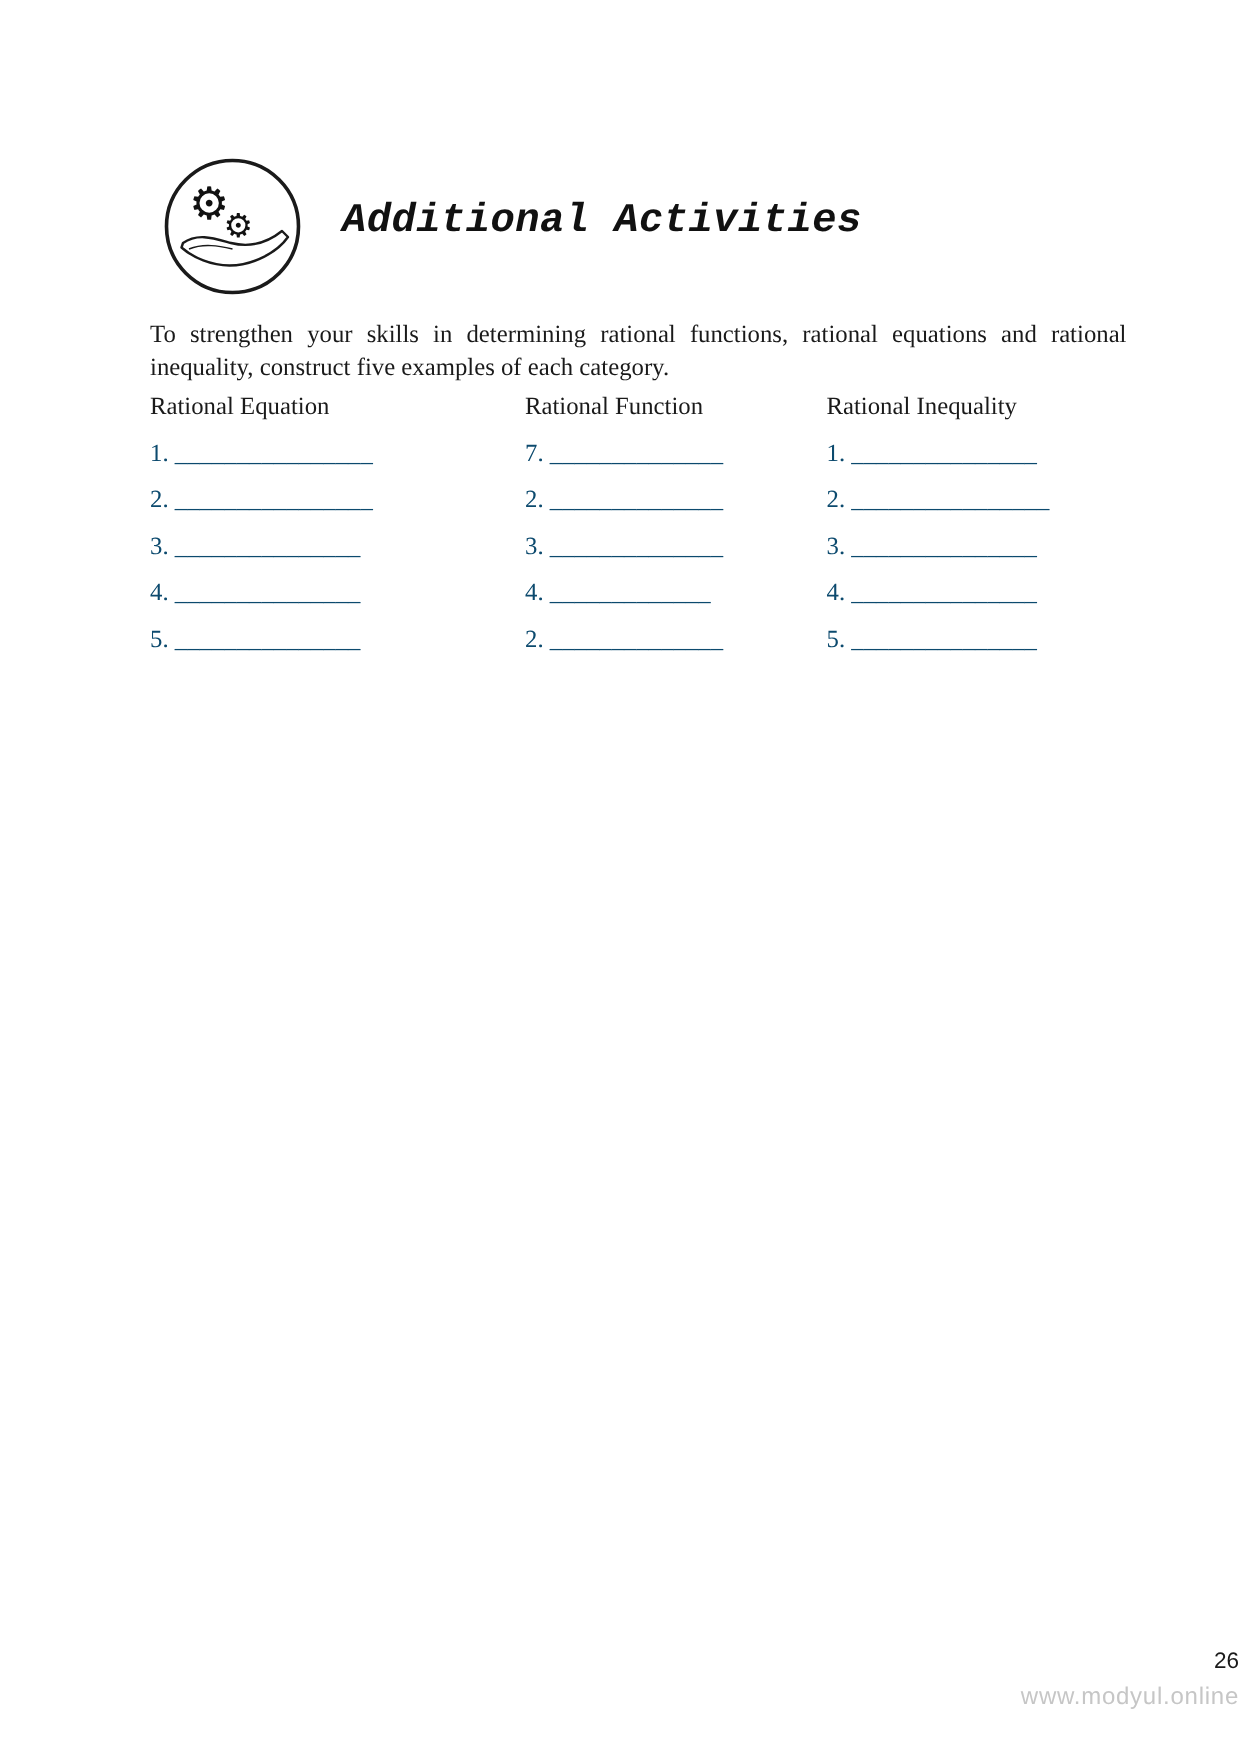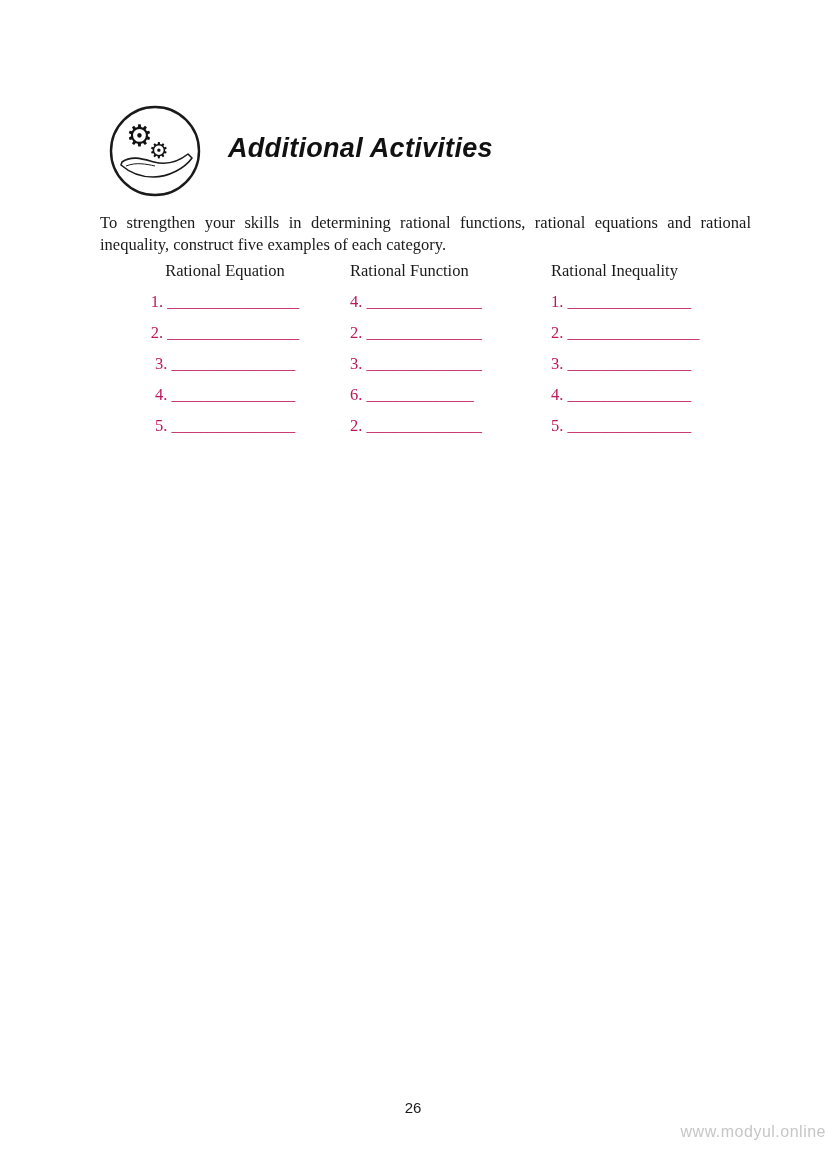--- a/index.html
+++ b/index.html
@@ -25,21 +25,21 @@
     display: flex;
     align-items: center;
     gap: 26px;
   }
   .icon-wrap {
     width: 94px;
     height: 94px;
     display: inline-block;
   }
   .title {
-    font-family: Liberation Sans, sans-serif;
+    font-family: Liberation Mono, monospace;
     font-style: italic;
     font-weight: bold;
     font-size: 27px;
     letter-spacing: 0.3px;
     color: #111111;
     white-space: nowrap;
     padding-bottom: 6px;
   }
   .intro {
     position: absolute;
@@ -52,42 +52,42 @@
     color: #1a1a1a;
   }
   .columns {
     position: absolute;
     top: 260px;
     left: 100px;
     display: flex;
     width: 660px;
   }
   .col { text-align: left; }
-  .col-1 { width: 250px; text-align: center; }
+  .col-1 { width: 250px; }
   .col-2 { width: 201px; }
   .col-3 { width: 209px; }
   .col-header {
     font-size: 16.5px;
     line-height: 21px;
     color: #1a1a1a;
     margin-bottom: 9px;
   }
   .blank-line {
     font-size: 16.5px;
     line-height: 21px;
     margin-top: 10px;
     white-space: nowrap;
-    color: #be185d;
+    color: #0c4a6e;
   }
   .page-number {
     position: absolute;
     top: 1099px;
     left: 0;
     width: 826px;
-    text-align: center;
+    text-align: right;
     font-family: "Liberation Sans", sans-serif;
     font-size: 15px;
     color: #1a1a1a;
   }
   .watermark {
     position: absolute;
     top: 1123px;
     left: 0;
     width: 826px;
     text-align: right;
@@ -123,24 +123,24 @@
       <div class="col-header">Rational Equation</div>
       <div class="blank-line">1. ________________</div>
       <div class="blank-line">2. ________________</div>
       <div class="blank-line">3. _______________</div>
       <div class="blank-line">4. _______________</div>
       <div class="blank-line">5. _______________</div>
     </div>
 
     <div class="col col-2">
       <div class="col-header">Rational Function</div>
-      <div class="blank-line">4. ______________</div>
+      <div class="blank-line">7. ______________</div>
       <div class="blank-line">2. ______________</div>
       <div class="blank-line">3. ______________</div>
-      <div class="blank-line">6. _____________</div>
+      <div class="blank-line">4. _____________</div>
       <div class="blank-line">2. ______________</div>
     </div>
 
     <div class="col col-3">
       <div class="col-header">Rational Inequality</div>
       <div class="blank-line">1. _______________</div>
       <div class="blank-line">2. ________________</div>
       <div class="blank-line">3. _______________</div>
       <div class="blank-line">4. _______________</div>
       <div class="blank-line">5. _______________</div>

